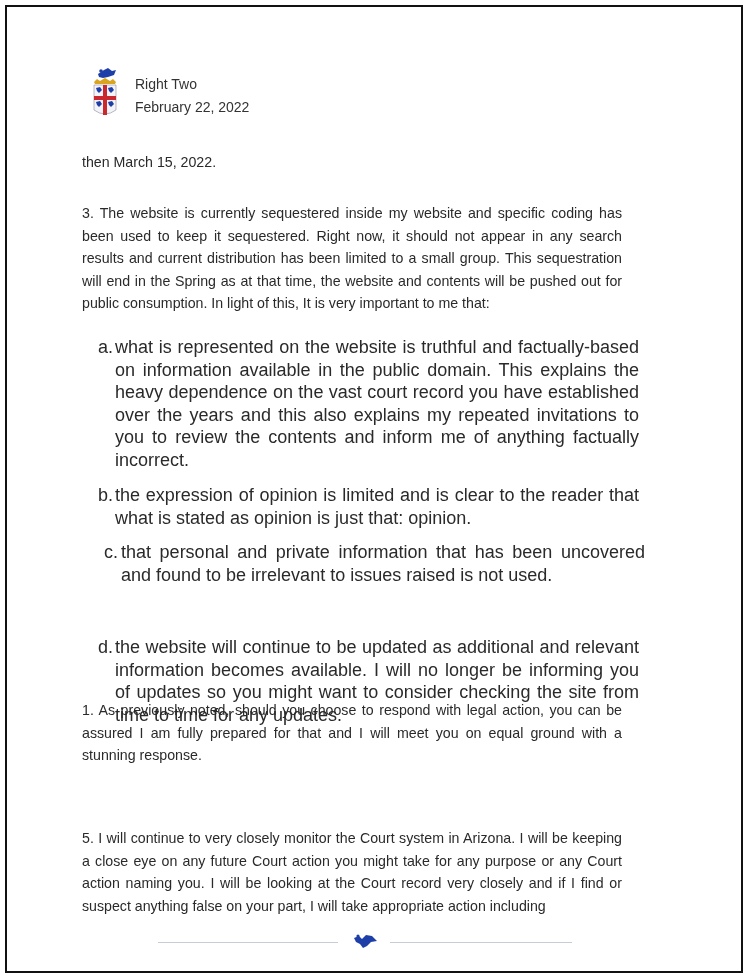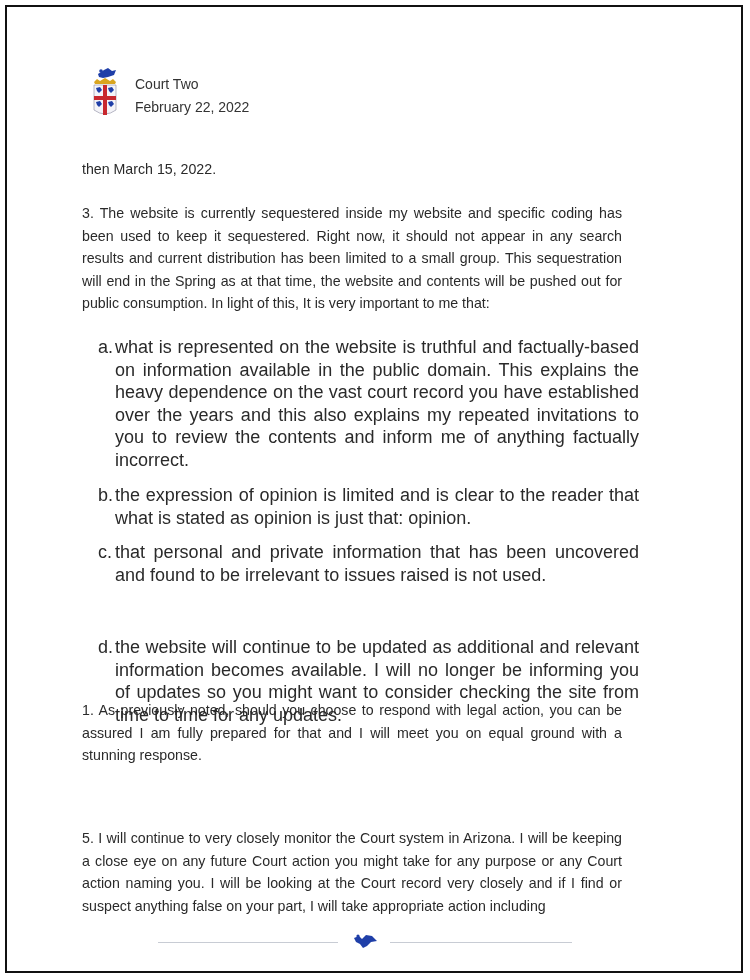--- a/index.html
+++ b/index.html
@@ -36,33 +36,33 @@
     <path d="M4 19 L26 19 L26 44 Q15 52 4 44 Z" fill="#f4f4f8" stroke="#8a8aa0" stroke-width="0.6"></path>
     <rect x="13" y="19" width="4" height="30" fill="#c8282e"></rect>
     <rect x="4" y="30" width="22" height="4" fill="#c8282e"></rect>
 
     <path d="M6 22 L10 21 L12 24 L9 27 L7 25 Z" fill="#1f3fa8"></path>
     <path d="M18 22 L22 21 L24 24 L21 27 L19 25 Z" fill="#1f3fa8"></path>
     <path d="M6 36 L10 35 L12 38 L9 41 L7 39 Z" fill="#1f3fa8"></path>
     <path d="M18 36 L22 35 L24 38 L21 41 L19 39 Z" fill="#1f3fa8"></path>
   </svg>
 
-  <div class="hdr l1">Court Two</div>
+  <div class="hdr l1">Right Two</div>
   <div class="hdr l2">February 22, 2022</div>
 </div>
 
-<div class="para" style="top:158px;">then March 15, 2022.</div>
+<div class="para" style="top:151px;">then March 15, 2022.</div>
 
 <div class="para" style="top:202px;">3. The website is currently sequestered inside my website and specific coding has been  used to keep it  sequestered. Right now, it should not appear in any  search results and current distribution has been limited to a small group.  This  sequestration will end in the Spring as at that time, the website and contents will be  pushed out for public consumption. In light of this, It is very important to me that:</div>
 
 <div class="item" style="top:336px;"><span class="marker">a.</span><span>what is represented on the website is truthful and factually-based on information  available  in the public  domain. This explains the heavy dependence on the vast court record  you have  established over the years and  this also explains my repeated invitations  to you to review the contents and inform me of anything factually incorrect.</span></div>
 
 <div class="item" style="top:484px;"><span class="marker">b.</span><span>the  expression  of  opinion  is  limited  and  is  clear to the  reader  that  what is stated as opinion is just that: opinion.</span></div>
 
-<div class="item" style="top:541px;"><span class="marker">c.</span><span>that  personal and private  information that has been uncovered and found to be irrelevant to issues raised is not used.</span></div>
+<div class="item" style="top:541px;margin-left:6px;"><span class="marker">c.</span><span>that  personal and private  information that has been uncovered and found to be irrelevant to issues raised is not used.</span></div>
 
 <div class="item" style="top:636px;"><span class="marker">d.</span><span>the website will continue to be updated as additional and relevant information becomes available. I will no  longer be informing you of updates so you might want to consider checking the site from time to time for any updates.</span></div>
 
 <div class="para" style="top:699px;">1. As previously noted, should you  choose to respond with legal  action,  you  can be assured I am fully prepared for that and I will meet you on  equal ground with a stunning response.</div>
 
 <div class="para" style="top:827px;">5. I will continue to very closely monitor the Court system in Arizona. I will be keeping  a  close eye on  any future Court action you might take for any purpose or any Court action naming you. I will be looking at the Court  record very closely and if  I find or suspect anything false on your part, I will take appropriate  action including</div>
 
 <div class="footer-rule left"></div>
 <svg class="footer-bird" viewBox="0 0 30 20">
   <path d="M4 6 L9 4 L12 7 L16 3 L22 4 L27 9 L21 10 L17 14 L13 16 L10 12 L6 10 Z" fill="#1f3fa8"></path>

